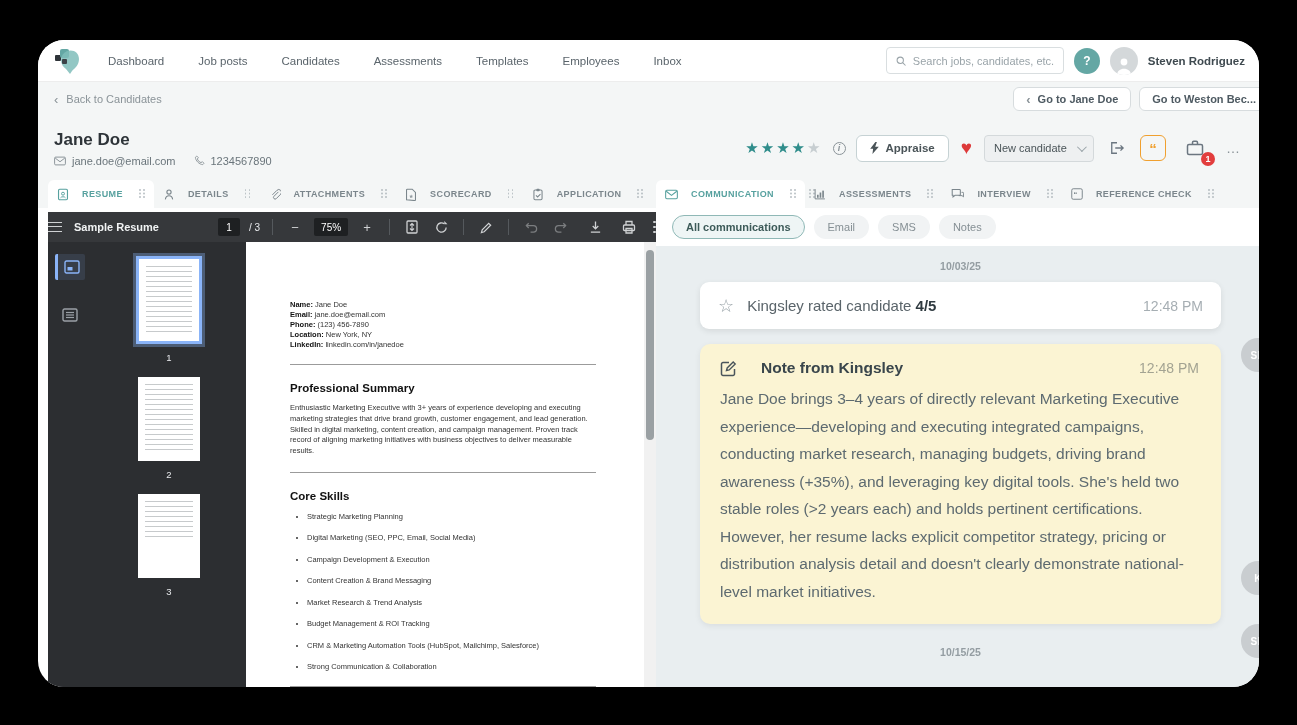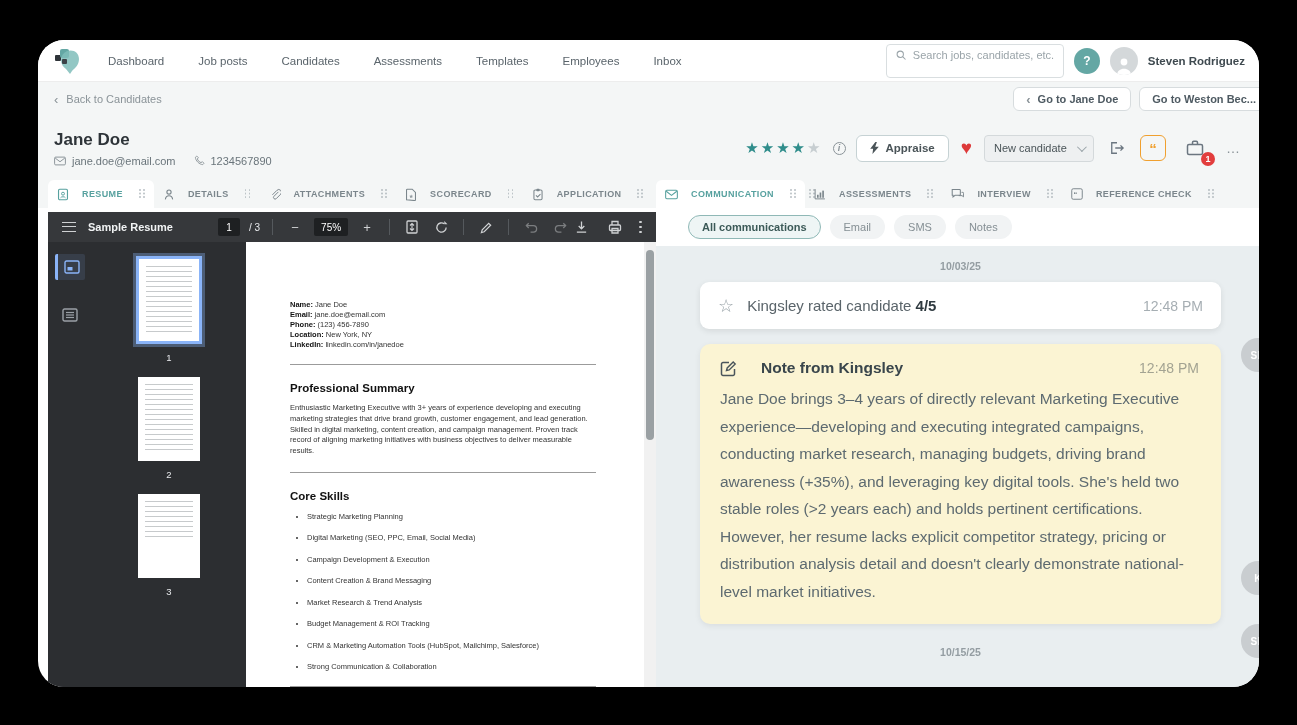--- a/index.html
+++ b/index.html
@@ -5,21 +5,21 @@
   * { margin:0; padding:0; box-sizing:border-box; }
   html,body { width:1297px; height:725px; background:#000; font-family:"Liberation Sans", sans-serif; overflow:hidden; }
   .window { position:absolute; left:38px; top:40px; width:1221px; height:647px; background:#fff; border-radius:26px; overflow:hidden; }
 
   
   .topnav { position:absolute; left:0; top:0; width:100%; height:42px; background:#fff; display:flex; align-items:center; border-bottom:1px solid #ededed; padding:0 14px 0 16px; }
   .logo { width:30px; height:28px; margin-right:24px; flex:none; }
   .nav-items { display:flex; gap:34px; }
   .nav-item { font-size:11.5px; color:#5a646b; cursor:pointer; white-space:nowrap; }
   .nav-right { margin-left:auto; display:flex; align-items:center; gap:10px; }
-  .searchbox { display:flex; align-items:flex-end; gap:6px; width:178px; height:27px; border:1px solid #d9dee0; border-radius:4px; padding:16px 8px; background:#fff; }
+  .searchbox { display:flex; align-items:center; gap:6px; width:178px; height:27px; border:1px solid #d9dee0; border-radius:4px; padding:9px 8px; background:#fff; }
   .searchbox svg { flex:none; }
   .searchbox input { border:none; outline:none; width:100%; font-size:11px; color:#6a757b; font-family:"Liberation Sans",sans-serif; background:transparent; }
   .searchbox input::placeholder { color:#9aa4a9; }
   .help-btn { width:26px; height:26px; border-radius:50%; background:#64a7a4; color:#fff; font-size:12px; font-weight:bold; display:flex; align-items:center; justify-content:center; cursor:pointer; }
   .avatar { width:28px; height:28px; border-radius:50%; background:#d4d8da; display:flex; align-items:flex-end; justify-content:center; overflow:hidden; }
   .user-name { font-size:11.5px; font-weight:bold; color:#3f4a50; white-space:nowrap; }
 
   
   .subbar { position:absolute; left:0; top:42px; width:100%; height:34px; background:#f4f6f6; display:flex; align-items:center; padding:0 16px; }
   .back-link { display:flex; align-items:center; gap:8px; font-size:11px; color:#8a9398; cursor:pointer; }
@@ -53,21 +53,21 @@
   .tab svg { flex:none; }
   .tab.active { background:#fff; color:#57a19f; }
   .dots6 { width:6px; height:10px; position:relative; margin-left:3px; opacity:.75; }
   .dots6::before { content:""; position:absolute; left:0; top:0; width:1.6px; height:1.6px; border-radius:50%; background:#aab3b8;
     box-shadow:0 3.5px 0 #aab3b8, 0 7px 0 #aab3b8, 4px 0 0 #aab3b8, 4px 3.5px 0 #aab3b8, 4px 7px 0 #aab3b8; }
 
   .graybase { position:absolute; left:0; top:140px; width:100%; height:28px; background:#f4f6f6; }
 
   
   .left-pane { position:absolute; left:10px; top:168px; width:608px; height:479px; background:#fff; }
-  .pdf-toolbar { position:absolute; left:0; top:4px; width:100%; height:30px; background:#36383b; display:flex; align-items:center; padding:0 14px; color:#d0d2d4; }
+  .pdf-toolbar { position:absolute; left:0; top:4px; width:100%; height:30px; background:#36383b; display:flex; align-items:center; padding:0 0; color:#d0d2d4; }
   .pdf-title { font-size:11px; font-weight:bold; color:#f1f3f4; margin-left:12px; }
   .tb-center { position:absolute; left:170px; display:flex; align-items:center; gap:9px; }
   .pagebox { background:#1e2022; color:#fff; font-size:10px; min-width:22px; height:18px; display:flex; align-items:center; justify-content:center; border-radius:2px; padding:0 4px; }
   .tb-sep { width:1px; height:16px; background:#55595d; margin:0 3px; }
   .tb-btn { background:none; border:none; color:#cfd1d3; font-size:13px; cursor:pointer; display:flex; align-items:center; justify-content:center; width:20px; height:20px; font-family:inherit; }
   .tb-btn.dim { opacity:.45; }
   .tb-right { margin-left:auto; display:flex; align-items:center; gap:14px; }
   .vdots { width:3px; height:13px; position:relative; }
   .vdots::before { content:""; position:absolute; left:0; top:0; width:2.6px; height:2.6px; border-radius:50%; background:#cfd1d3; box-shadow:0 5px 0 #cfd1d3, 0 10px 0 #cfd1d3; }
   .hamb { width:14px; height:10px; border-top:1.6px solid #cfd1d3; border-bottom:1.6px solid #cfd1d3; position:relative; }
@@ -92,21 +92,21 @@
   .r-contact div { font-size:7.5px; line-height:1.32; color:#333; }
   .r-contact b { color:#111; }
   .page hr { border:none; border-top:1px solid #9b9b9b; margin:15px 0 0; }
   .r-h { font-size:11.5px; font-weight:bold; color:#111; margin-top:17px; }
   .r-p { font-size:7.5px; line-height:1.42; color:#333; margin-top:9px; max-width:318px; }
   .r-skills { margin:10px 0 0 17px; }
   .r-skills li { font-size:7.5px; color:#333; margin-bottom:12.5px; }
 
   
   .right-pane { position:absolute; left:618px; top:168px; width:603px; height:479px; }
-  .filterbar { position:absolute; left:0; top:0; width:100%; height:38px; background:#fff; display:flex; align-items:center; gap:9px; padding:0 0 0 32px; }
+  .filterbar { position:absolute; left:0; top:0; width:100%; height:38px; background:#fff; display:flex; align-items:center; gap:9px; padding:0 0 0 16px; }
   .pill { height:24px; display:flex; align-items:center; padding:0 13px; border-radius:13px; font-size:11px; color:#858f94; background:#f1f3f4; border:1px solid transparent; cursor:pointer; white-space:nowrap; }
   .pill.active { background:#eef5f5; border-color:#8fb8b6; color:#3c5a58; font-weight:bold; }
   .timeline { position:absolute; left:0; top:38px; width:100%; height:441px; background:#e9eef0; padding:8px 38px 0 44px; overflow:hidden; }
   .date-label { text-align:center; font-size:10.5px; font-weight:bold; color:#949da2; margin:6px 0 10px; }
   .event-card { background:#fff; border-radius:9px; box-shadow:0 2px 6px rgba(0,0,0,.09); height:47px; display:flex; align-items:center; gap:13px; padding:0 18px; }
   .event-star { font-size:18px; color:#9aa4a9; }
   .event-text { font-size:15px; color:#5a646a; }
   .event-text b { color:#2f3a40; }
   .event-time { margin-left:auto; font-size:14px; color:#a6aeb3; }
   .note-card { margin-top:15px; background:#fbf4d3; border-radius:10px; box-shadow:0 2px 6px rgba(0,0,0,.07); padding:15px 22px 18px 20px; }

